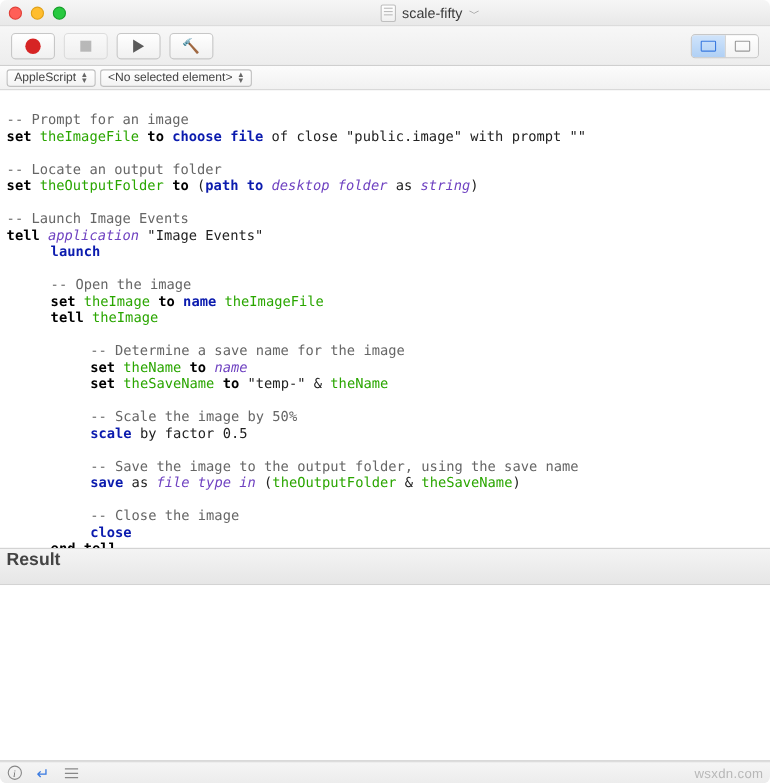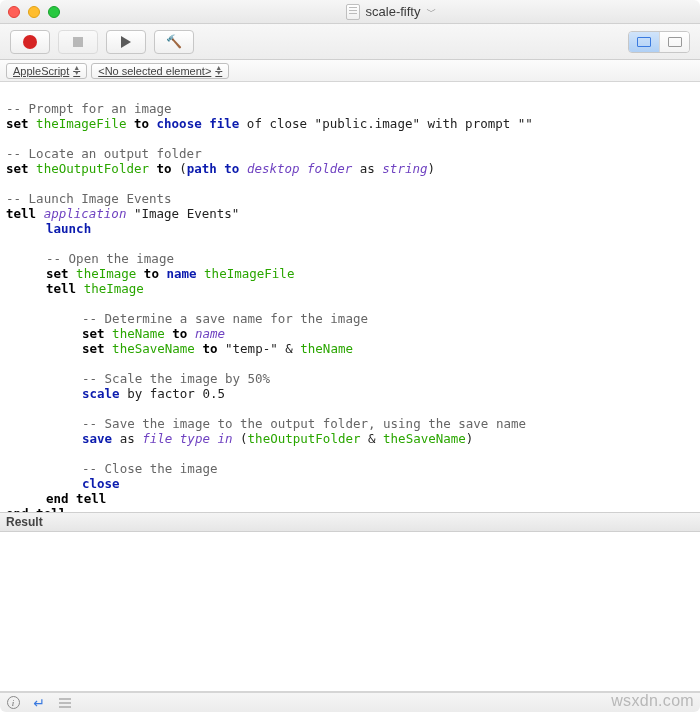--- a/index.html
+++ b/index.html
@@ -26,41 +26,41 @@
     .hammer { font-size: 13px; color: #555; }
     .spacer { flex: 1; }
     .seg { display:flex; border:1px solid #c7c7c7; border-radius:4px; overflow:hidden; height:22px; }
     .seg-btn { width: 30px; height: 100%; display:flex; align-items:center; justify-content:center; background:linear-gradient(#fff,#f3f3f3); border-left:1px solid #d6d6d6; }
     .seg-btn:first-child { border-left:none; }
     .seg-btn.sel { background: linear-gradient(#d0e4fb,#b0d0f5); }
     .seg-icon { width: 14px; height: 10px; border: 1.5px solid #3a7ae0; border-radius: 1px; }
     .seg-icon2 { width: 14px; height: 10px; border: 1.5px solid #999; border-radius: 1px; }
 
     .navbar { height: 22px; background: linear-gradient(#fcfcfc,#f1f1f1); border-bottom: 1px solid #d5d5d5; display:flex; align-items:center; padding: 0 6px; font-size: 11px; color:#444; gap: 4px; }
-    .nav-sel { border:1px solid #c0c0c0; border-radius:3px; padding: 1px 6px; background:linear-gradient(#fff,#f3f3f3); display:flex; gap:4px;text-decoration:underline; }
+    .nav-sel { border:1px solid #c0c0c0; border-radius:3px; padding: 1px 6px; background:linear-gradient(#fff,#f3f3f3); display:flex; align-items:center; gap:4px; }
     .updown { display:flex; flex-direction:column; font-size:7px; line-height:5px; color:#666; }
 
     .code { flex: 1; overflow: auto; padding: 4px 6px; font-family: Menlo, Monaco, Consolas, monospace; font-size: 12.5px; line-height: 15px; color: #222; white-space: pre; }
     .kw-blue { color: #000000; font-weight: bold; }
     .kw-navy { color: #0b1bae; font-weight: bold; }
     .var { color: #2aa600; }
     .type-purple { color: #6f42c1; font-style: italic; }
     .comment { color: #666; }
     .str { color: #222; }
 
-    .result-hdr { height: 20px; background: linear-gradient(#f4f4f4,#e6e6e6); border-top: 1px solid #cfcfcf; border-bottom: 1px solid #cfcfcf; font-size: 12px; font-weight: bold; color: #444; padding: 2px 6px; }
+    .result-hdr { height: 34px; background: linear-gradient(#f4f4f4,#e6e6e6); border-top: 1px solid #cfcfcf; border-bottom: 1px solid #cfcfcf; font-size: 16px; font-weight: bold; color: #444; padding: 2px 6px; }
     .result-body { flex-shrink:0; height: 160px; background: #fff; border-bottom: 1px solid #d5d5d5; }
 
     .statusbar { height: 20px; background: linear-gradient(#f5f5f5,#ececec); border-top: 1px solid #d5d5d5; display:flex; align-items:center; padding: 0 6px; gap: 12px; font-size: 12px; color:#555; }
     .status-icon { width:14px; height:14px; display:flex; align-items:center; justify-content:center; color:#6a6a6a; font-size:13px; }
     .info-i { width: 13px; height: 13px; border: 1.3px solid #888; border-radius: 50%; display:flex; align-items:center; justify-content:center; font-size:9px; font-family: serif; font-style: italic; }
     .arrow-ret { color:#3a7ae0; font-size: 14px; }
     .list-ic svg { display:block; }
 
-    .watermark { position: absolute; bottom: 2px; right: 6px; font-size: 16px; color: #b8b8b8; letter-spacing: 0.3px; }
+    .watermark { position: absolute; bottom: 2px; right: 6px; font-size: 12px; color: #b8b8b8; letter-spacing: 0.3px; }
 
     
     .i1 { margin-left: 40px; display:inline-block; }
     .i2 { margin-left: 76px; display:inline-block; }
   </style>
 </head>
 <body>
 
 <div class="window">
   <div class="titlebar">

